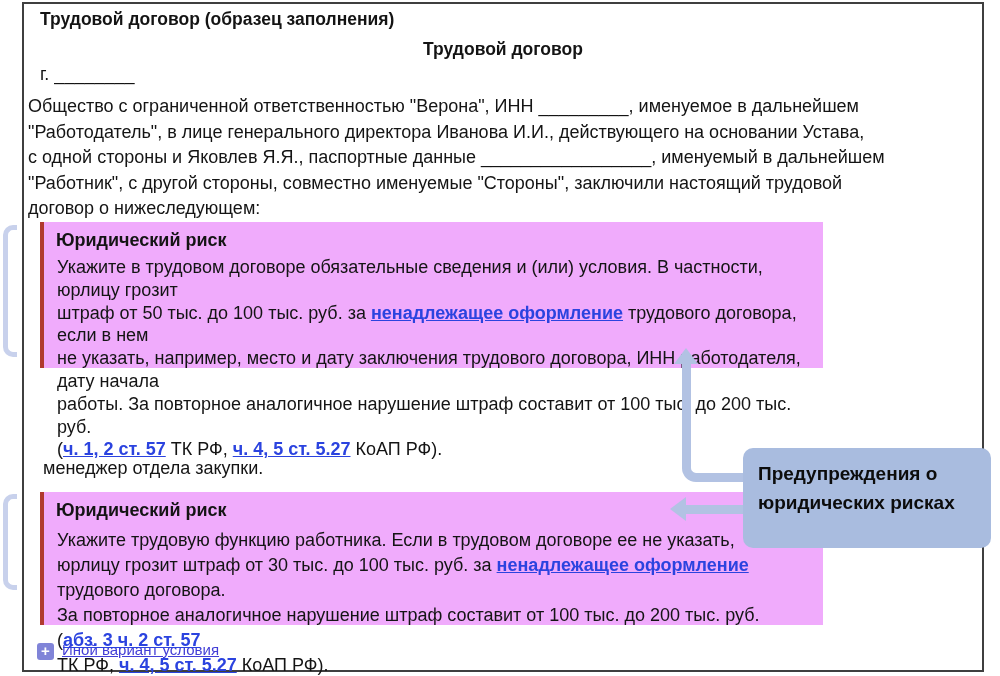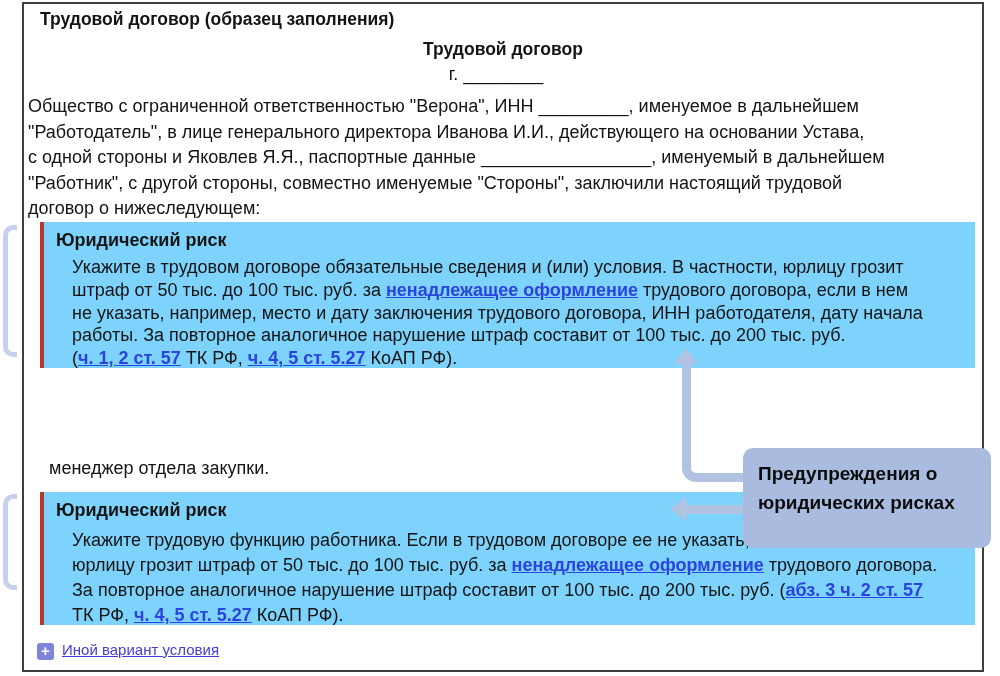--- a/index.html
+++ b/index.html
@@ -8,37 +8,37 @@
     font-family:"Liberation Sans","DejaVu Sans",sans-serif;
     color:#141414; background:#ffffff;
   }
   .page {
     position:absolute; left:22px; top:2px; width:962px; height:670px;
     border:2px solid #3f3f3f; box-sizing:border-box; background:#ffffff;
   }
   .abs { position:absolute; }
   .doc-title { left:40px; top:9px; font-size:17.5px; font-weight:bold; }
   .contract-title { left:22px; top:39px; width:962px; text-align:center; font-size:17.5px; font-weight:bold; }
-  .city-row { left:40px; top:64px; width:912px; font-size:18px;text-align:center; }
+  .city-row { left:40px; top:64px; width:912px; font-size:18px; }
   .city-row .date { float:right; }
   .intro { left:28px; top:94px; width:916px; font-size:18px; line-height:25.5px; white-space:pre-line; margin:0; }
   .risk-box {
-    left:40px; width:935px; background:#7dd3fc; border-left:4px solid #b03a30;
+    left:40px; width:783px; background:#f0abfc; border-left:4px solid #b03a30;
     box-sizing:border-box; padding:8px 20px 0 12px; z-index:1;
   }
   .risk-box.first { top:222px; height:146px; }
   .risk-box.second { top:492px; height:133px; }
   .risk-title { font-size:18px; font-weight:bold; line-height:21px; }
-  .risk-body { margin:16px; font-size:18px; white-space:pre-line; }
+  .risk-body { margin:1px; font-size:18px; white-space:pre-line; }
   .risk-box.first .risk-body { margin-top:5px; line-height:22.8px; }
   .risk-box.second .risk-body { margin-top:7px; line-height:25px; }
   .doclink { color:#2b43df; text-decoration:underline; cursor:pointer;font-weight:bold; }
   .sec-heading { left:22px; top:394px; width:962px; text-align:center; font-size:18px; font-weight:bold; }
   .clause { left:40px; top:425px; font-size:18px; }
-  .job { left:49px; top:458px; font-size:18px; }
+  .job { left:43px; top:458px; font-size:18px; }
   .alt-row { left:37px; top:641px; height:20px; }
   .plus-icon {
     position:absolute; left:0; top:2px; width:17px; height:17px; border-radius:3px;
     background:#8084d8; color:#ffffff; font-size:15px; font-weight:bold;
     text-align:center; line-height:16px; cursor:pointer;
   }
   .alt-link { position:absolute; left:25px; top:0; font-size:15px; color:#423dd6; text-decoration:underline; white-space:nowrap; cursor:pointer; }
   .bracket {
     left:3px; width:14px; box-sizing:border-box; z-index:2;
     border-left:5px solid #c8d1ec; border-top:5px solid #c8d1ec; border-bottom:5px solid #c8d1ec;
@@ -99,21 +99,21 @@
 (</span><a class="doclink">ч. 1, 2 ст. 57</a><span> ТК РФ, </span><a class="doclink">ч. 4, 5 ст. 5.27</a><span> КоАП РФ).</span></p>
   </div>
 
 
 
   <div class="abs job">менеджер отдела закупки.</div>
 
   <div class="abs risk-box second">
     <div class="risk-title">Юридический риск</div>
     <p class="risk-body"><span>Укажите трудовую функцию работника. Если в трудовом договоре ее не указать,
-юрлицу грозит штраф от 50 тыс. до 100 тыс. руб.  за </span><a class="doclink">ненадлежащее оформление</a><span> трудового договора.
+юрлицу грозит штраф от 30 тыс. до 100 тыс. руб.  за </span><a class="doclink">ненадлежащее оформление</a><span> трудового договора.
 За повторное аналогичное нарушение штраф составит от 100 тыс. до 200 тыс. руб. (</span><a class="doclink">абз. 3 ч. 2 ст. 57</a><span>
 ТК РФ, </span><a class="doclink">ч. 4, 5 ст. 5.27</a><span> КоАП РФ).</span></p>
   </div>
 
   <div class="abs alt-row">
     <span class="plus-icon">+</span>
     <a class="alt-link">Иной вариант условия</a>
   </div>
 
   <div class="abs bracket b1"></div>

